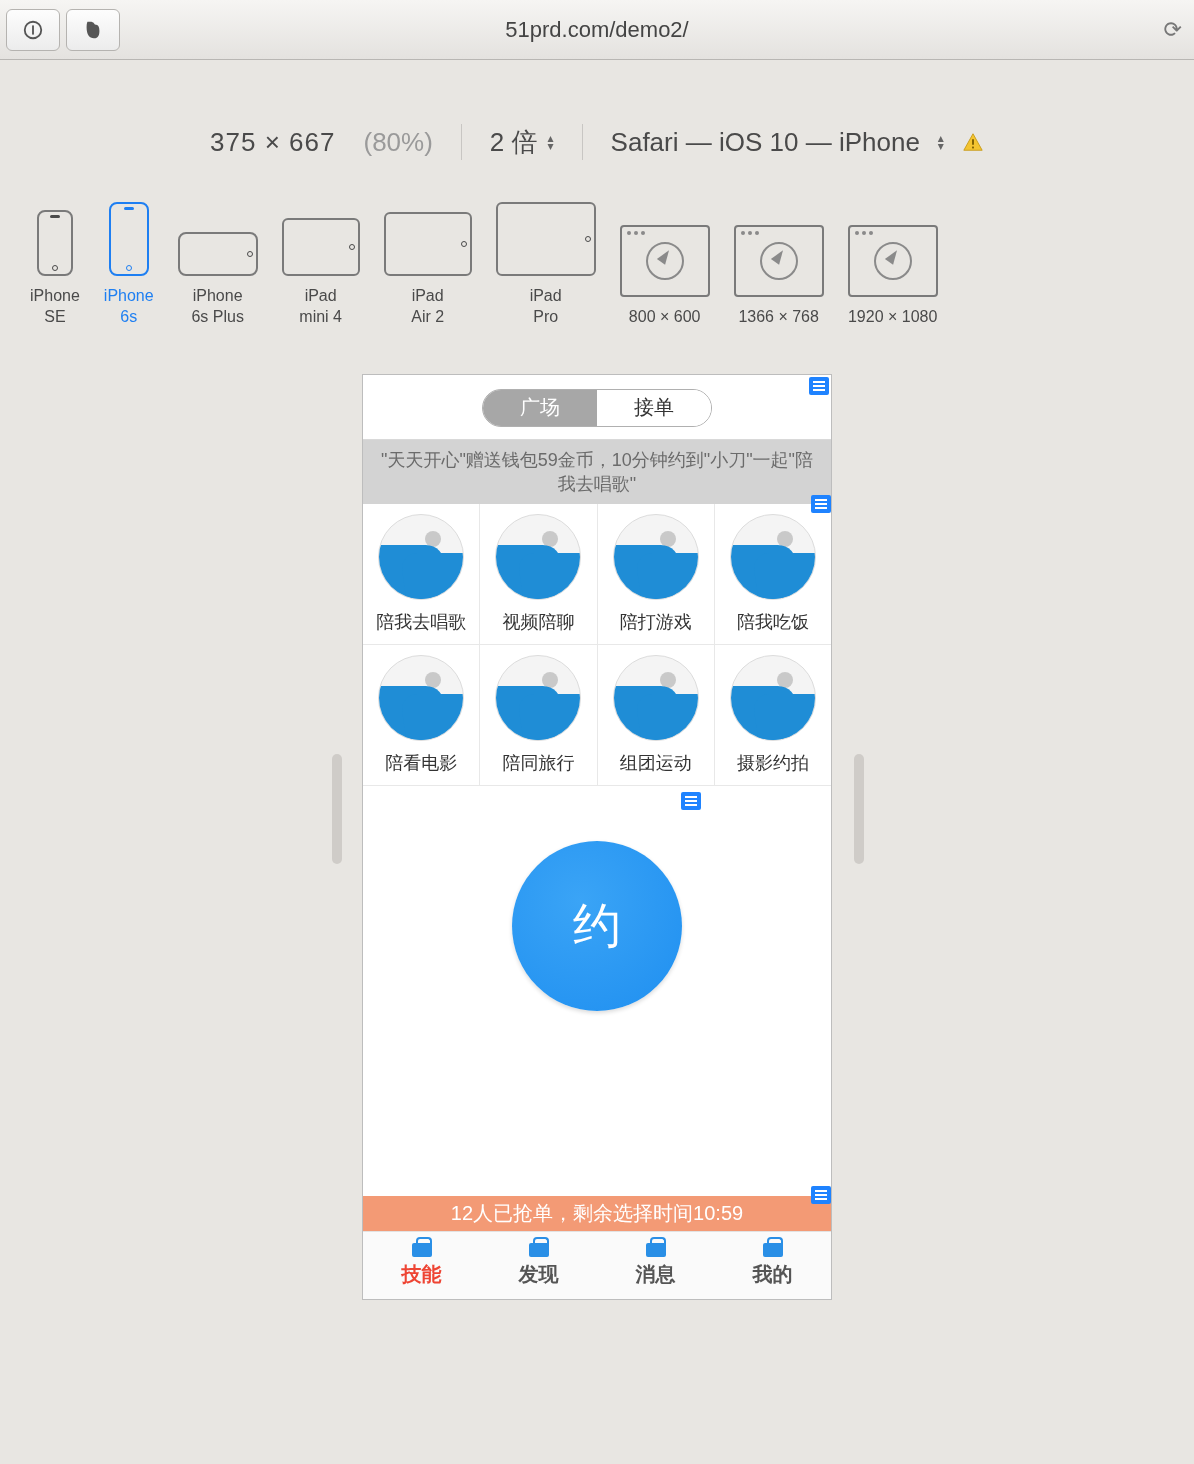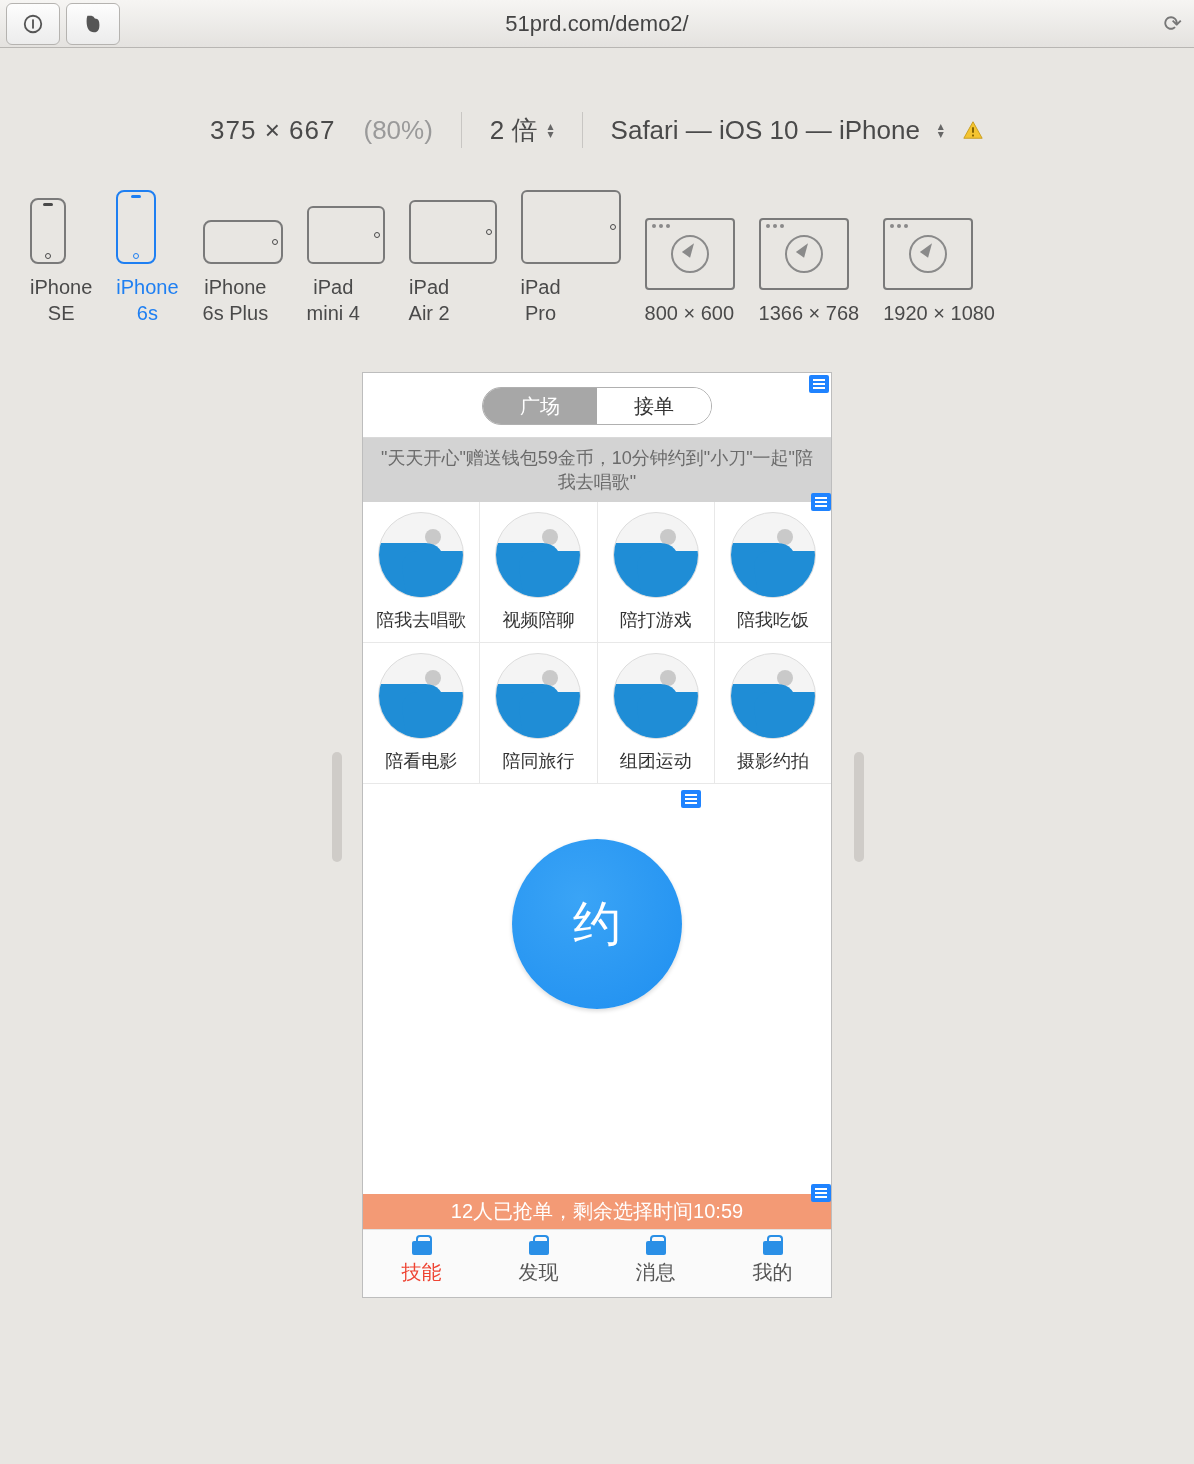--- a/index.html
+++ b/index.html
@@ -5,21 +5,21 @@
   * { box-sizing: border-box; margin: 0; padding: 0; }
   body {
     font-family: -apple-system, "Helvetica Neue", Arial, sans-serif;
     background: #e8e6e2;
     width: 1194px;
     height: 1464px;
     overflow: hidden;
   }
   
   .browser-bar {
-    height: 48px;
+    height: 60px;
     background: linear-gradient(#f6f5f3, #e4e2df);
     border-bottom: 1px solid #b8b6b3;
     display: flex;
     align-items: center;
     position: relative;
   }
   .browser-ext {
     width: 54px; height: 42px;
     margin-left: 6px;
     background: linear-gradient(#fdfdfd,#ececec);
@@ -52,22 +52,22 @@
   .resp-ua { display:flex; align-items:center; gap:18px;}
   .warn-icon { width:22px;height:22px; }
 
   
   .devices {
     display:flex; align-items:flex-end; justify-content:flex-start;
     gap: 24px;
     margin: 42px 0 0 30px;
   }
   .dev {
-    display:flex; flex-direction:column; align-items:flex-start;
-    font-size:20px; color:#4a4a4a; text-align:center; line-height:1.3;
+    display:flex; flex-direction:column; align-items:center;
+    font-size:16px; color:#4a4a4a; text-align:center; line-height:1.3;
     cursor:pointer;
   }
   .dev.active { color:#1e7ff2; }
   .dev .frame { border:2px solid #7a7a7a; border-radius:8px; background:#fff0; position:relative; }
   .dev.active .frame { border-color:#1e7ff2; }
   .dev .homebtn { position:absolute; left:50%; transform:translateX(-50%); width:6px;height:6px;border:1.5px solid currentColor;border-radius:50%; }
   .dev .speaker { position:absolute; left:50%; transform:translateX(-50%); width:10px;height:3px;background:currentColor;border-radius:2px; top:3px;}
   .dev .label { margin-top:10px; }
   .dev .browserframe {
     border:2px solid #7a7a7a; border-radius:4px; background:#fff0; position:relative;
@@ -196,21 +196,21 @@
   }
 
   .tabbar{
     display:flex;
     background:#fafafa;
     border-top:1px solid #e2e2e2;
     height:68px;
   }
   .tab{
     flex:1;display:flex;flex-direction:column;align-items:center;justify-content:center;
-    font-size:20px;color:#555; gap:4px;
+    font-size:20px;color:#555; gap:4px;font-weight:bold;
   }
   .tab.active{ color:#e43; }
   .tab .ticon{width:20px;height:14px;background:currentColor;border-radius:2px;position:relative;}
   .tab .ticon::before{content:"";position:absolute;top:-6px;left:4px;width:12px;height:8px;border:2px solid currentColor;border-bottom:none;border-radius:4px 4px 0 0;}
   .tab.active .ticon, .tab .ticon{ background:#2a8fe6;}
   .tab .ticon::before{ border-color:#2a8fe6;}
 </style>
 </head>
 <body>
 

